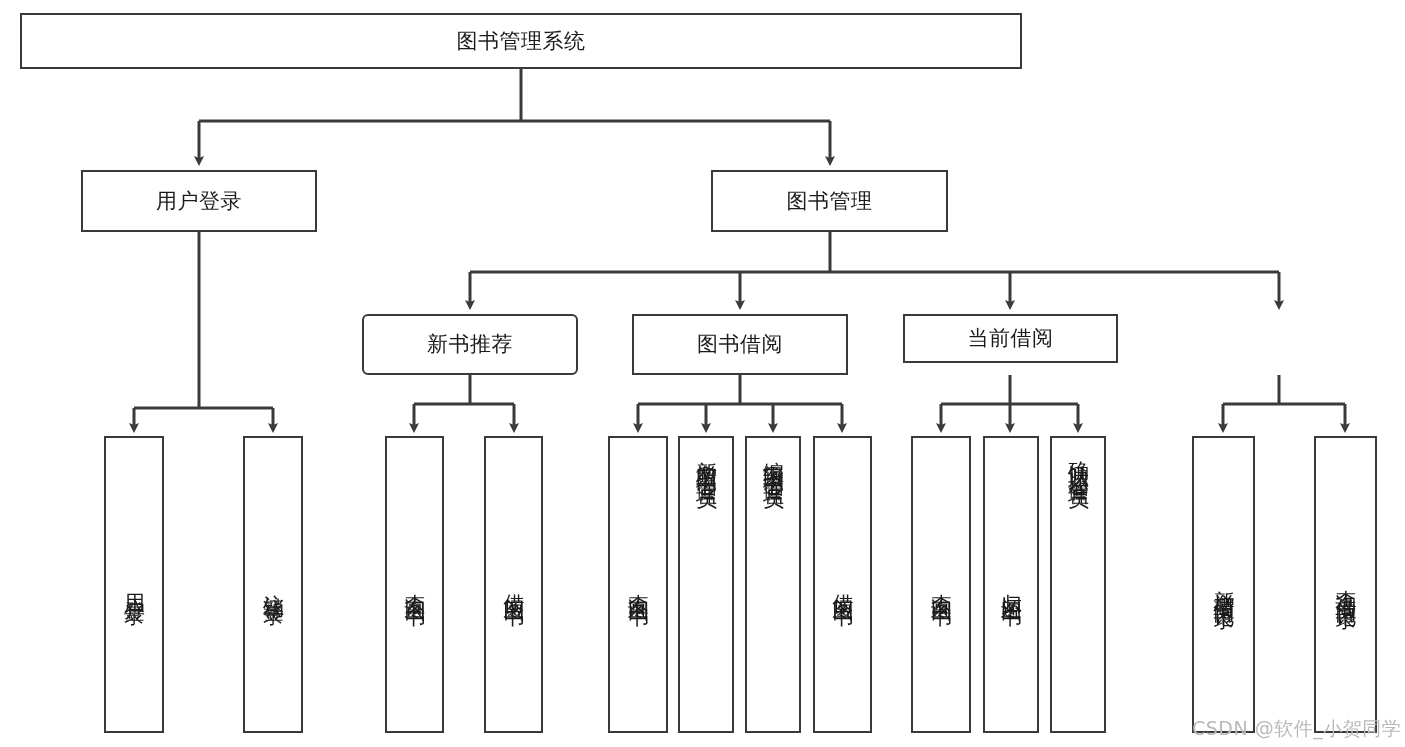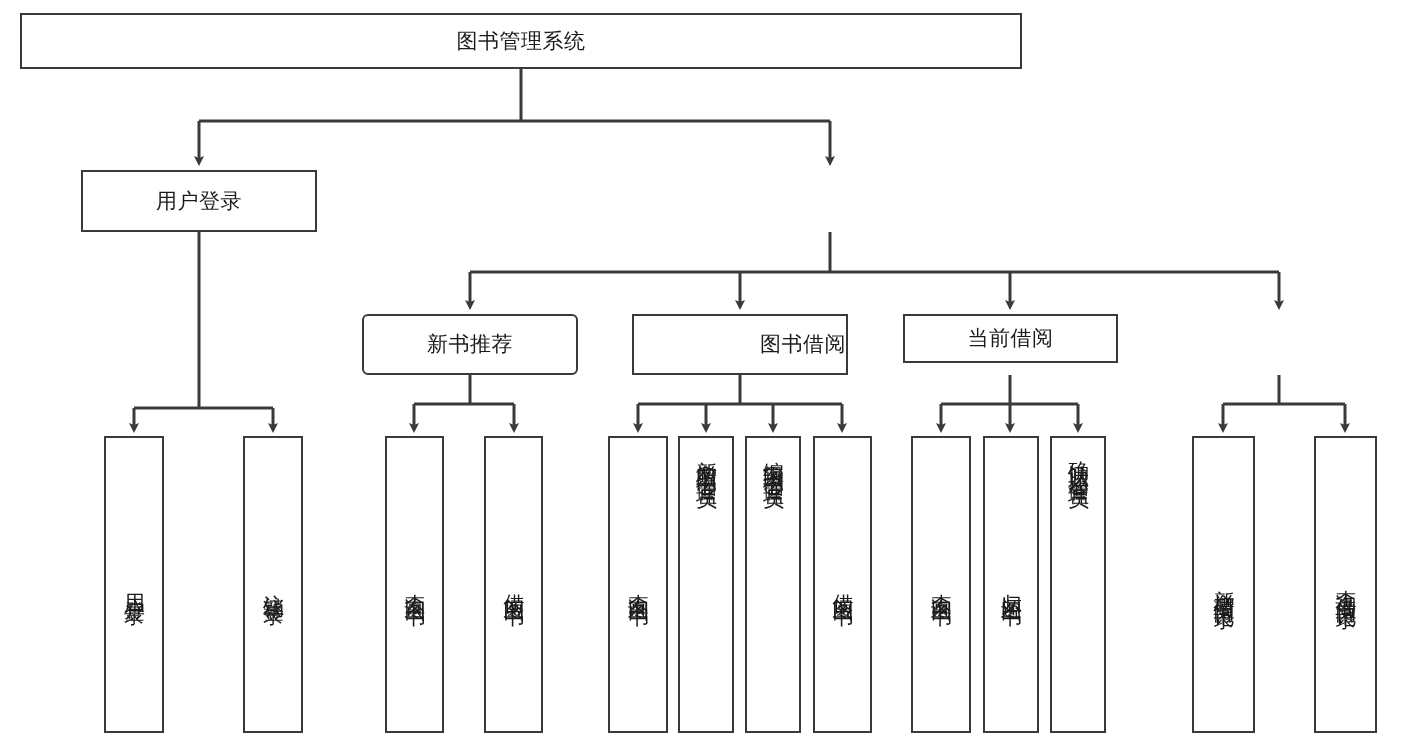--- a/index.html
+++ b/index.html
@@ -123,26 +123,29 @@
   </svg>
 
   <div class="node" style="left:20px; top:13px; width:1002px; height:56px;">
     <span class="label">图书管理系统</span>
   </div>
 
   <div class="node" style="left:81px; top:170px; width:236px; height:62px;">
     <span class="label">用户登录</span>
   </div>
 
+  <div class="node" style="left:711px; top:170px; width:237px; height:62px;">
+    <span class="label">图书管理</span>
+  </div>
 
   <div class="node" style="left:362px; top:314px; width:216px; height:61px;border-radius:6px;">
     <span class="label">新书推荐</span>
   </div>
 
-  <div class="node" style="left:632px; top:314px; width:216px; height:61px;justify-content:flex-end;">
+  <div class="node" style="left:632px; top:314px; width:216px; height:61px;">
     <span class="label">图书借阅</span>
   </div>
 
   <div class="node" style="left:903px; top:314px; width:215px; height:49px;">
     <span class="label">当前借阅</span>
   </div>
 
 
   <div class="node vertical" style="left:104px; top:436px; width:60px; height:297px;">
     <span class="label">用户登录</span>
@@ -189,14 +192,15 @@
   </div>
 
   <div class="node vertical" style="left:1192px; top:436px; width:63px; height:297px;">
     <span class="label">新增借阅记录</span>
   </div>
 
   <div class="node vertical" style="left:1314px; top:436px; width:63px; height:297px;">
     <span class="label">查询借阅记录</span>
   </div>
 
+  <div class="watermark" style="left:1192px; top:716px;">CSDN @软件_小贺同学</div>
 
 </div>
 
 </body></html>

